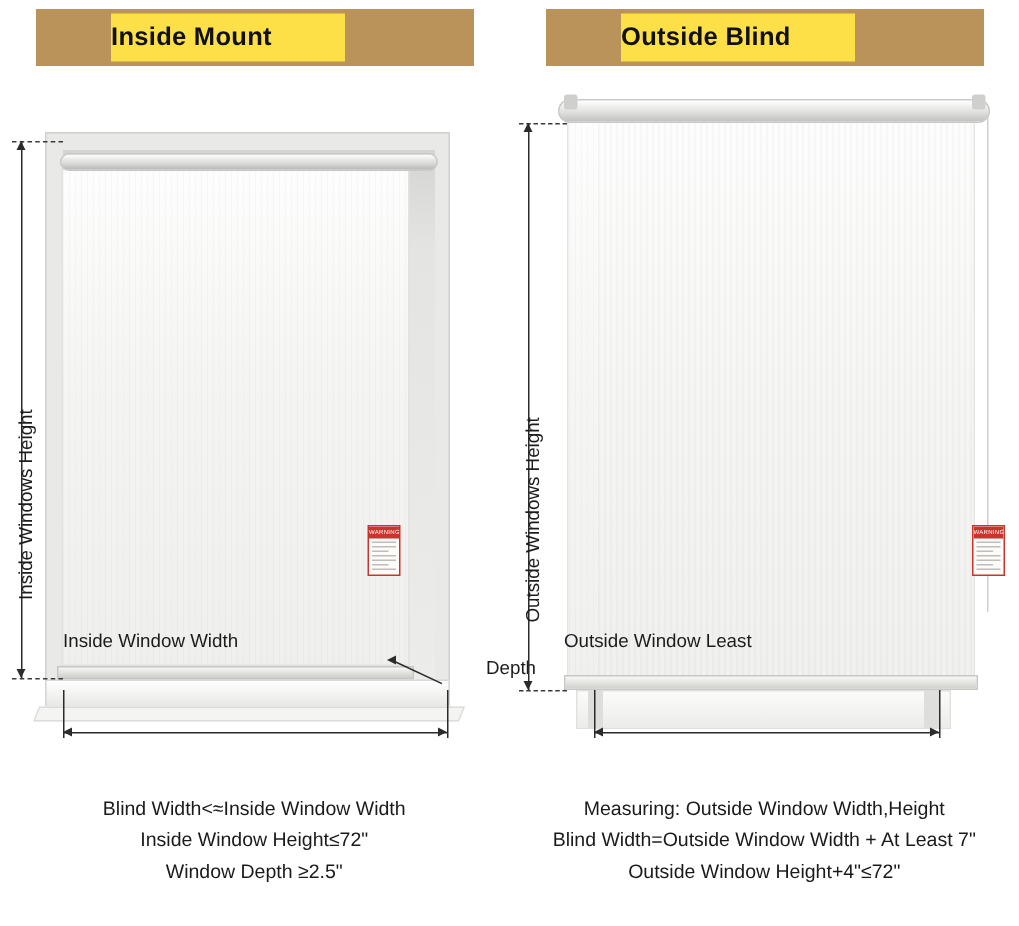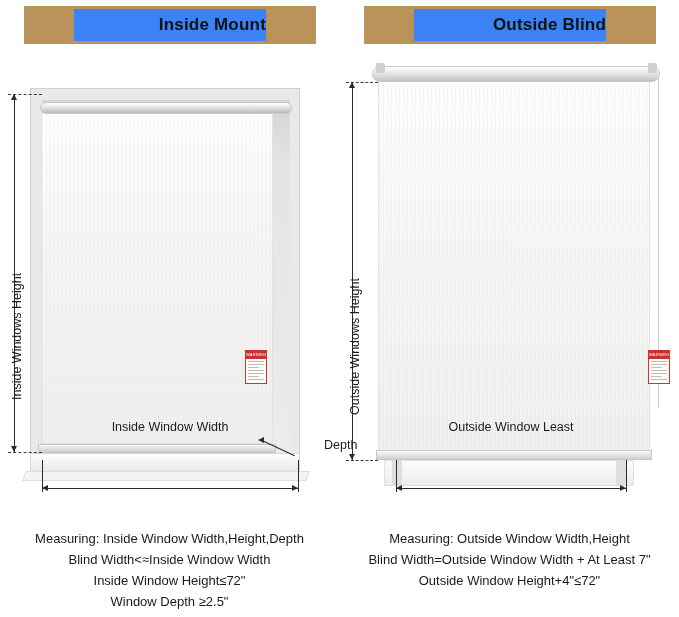--- a/index.html
+++ b/index.html
@@ -31,26 +31,26 @@
     top: 6px;
     left: 24px;
     width: 292px;
     height: 38px;
     background: #b9935a;
   }
   .banner-inner {
     position: absolute;
     top: 3px;
     left: 50px;
-    width: 192px;
+    width: 156px;
     height: 32px;
-    background: #3b82f6;
+    background: #fde047;
     display: flex;
     align-items: center;
-    justify-content: flex-end;
+    justify-content: flex-start;
   }
   .banner-title {
     font-size: 17px;
     font-weight: bold;
     color: #111;
     letter-spacing: .2px;
   }
 
   
   .window-area {
@@ -289,21 +289,21 @@
     color: #1c1c1c;
     white-space: nowrap;
     transform-origin: left top;
     transform: rotate(-90deg);
   }
   .h-label {
     position: absolute;
     font-size: 12.5px;
     color: #1c1c1c;
     white-space: nowrap;
-    text-align: center;
+    text-align: left;
   }
   .depth-label {
     position: absolute;
     font-size: 12.5px;
     color: #1c1c1c;
     white-space: nowrap;
     padding-left: 24px;
   }
 
   
@@ -366,21 +366,20 @@
 
     <div class="dim-v" style="left:42px; top:400px; height:32px;"></div>
     <div class="dim-v" style="left:298px; top:400px; height:32px;"></div>
     <div class="dim-h" style="left:42px; top:428px; width:256px;"></div>
     <div class="arrow arrow-left" style="left:42px; top:424.5px;"></div>
     <div class="arrow arrow-right" style="left:292px; top:424.5px;"></div>
     <div class="h-label" style="left:42px; top:360px; width:256px;">Inside Window Width</div>
   </div>
 
   <div class="caption">
-    <div>Measuring: Inside Window Width,Height,Depth</div>
     <div>Blind Width&lt;≈Inside Window Width</div>
     <div>Inside Window Height≤72"</div>
     <div>Window Depth ≥2.5"</div>
   </div>
 </div>
 
 <div class="panel panel-right">
 
   <div class="banner">
     <div class="banner-inner">

